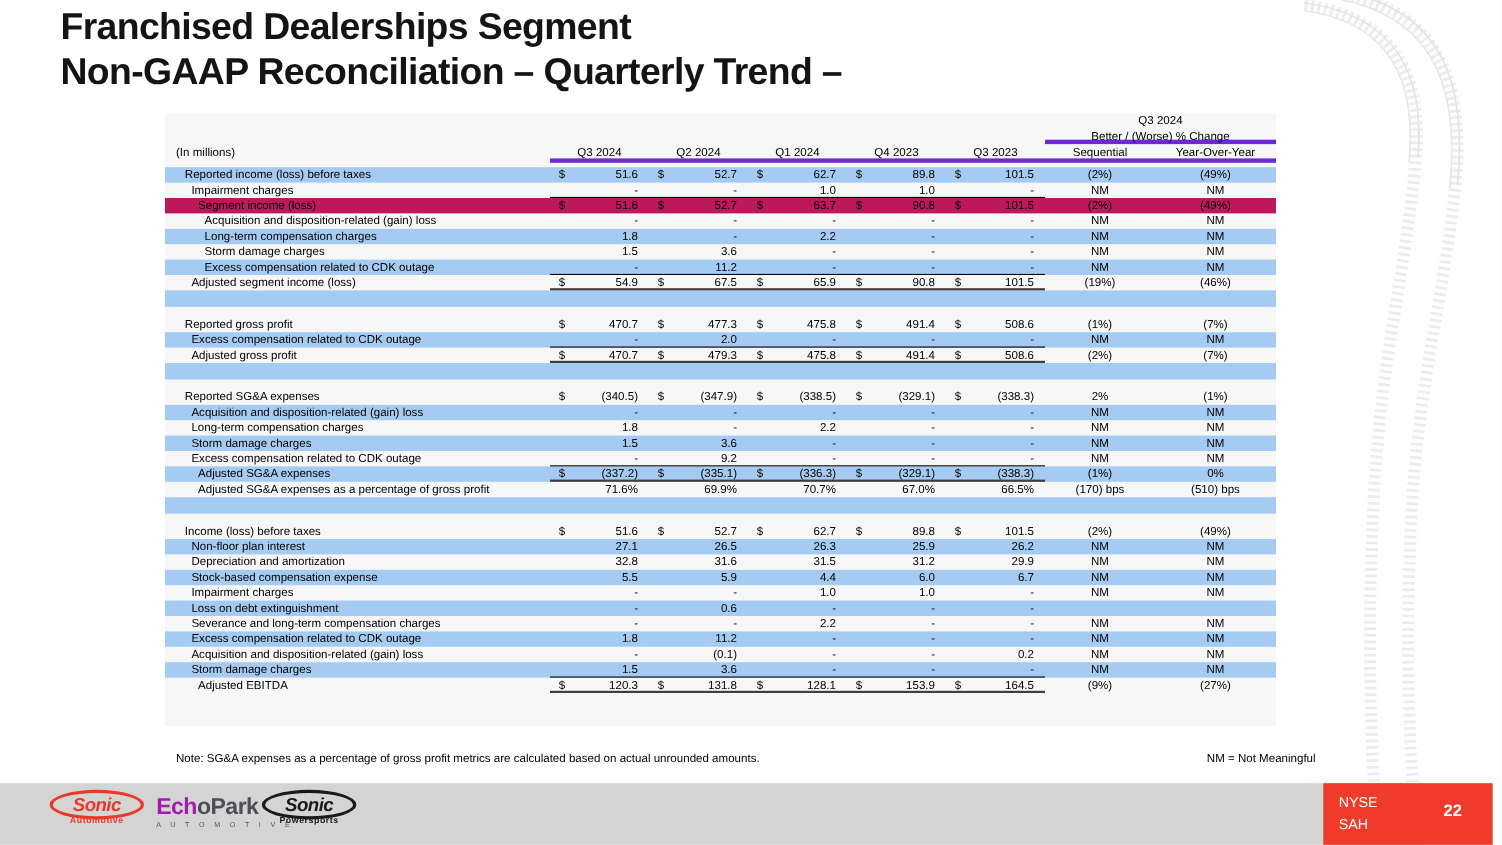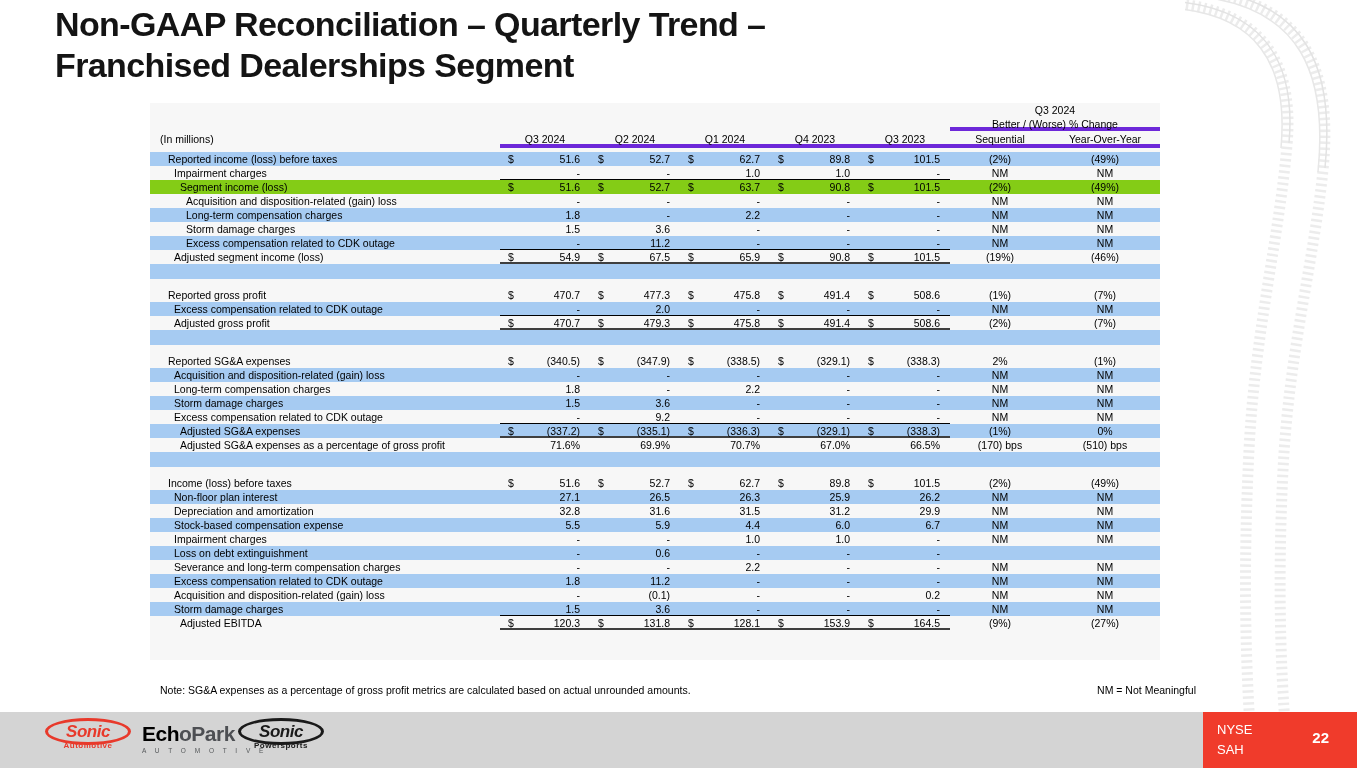--- a/index.html
+++ b/index.html
@@ -57,22 +57,22 @@
     <path d="M -5,4 C 70,12 110,55 102,145 C 94,240 70,330 64,450 C 58,570 60,670 68,768" stroke="#ececec" stroke-width="11" stroke-dasharray="2.5,3.5"></path>
     <path d="M 20,-8 C 120,4 148,70 138,170 C 128,268 104,350 98,470 C 92,590 96,692 104,768" stroke="#ececec" stroke-width="11" stroke-dasharray="2.5,3.5"></path>
     <path d="M -5,2 C 70,10 112,53 104,143" stroke="#e3e3e3" stroke-width="1.5"></path>
     <path d="M -5,9 C 68,17 104,60 96,148" stroke="#e7e7e7" stroke-width="1.5"></path>
     <path d="M 20,-10 C 122,2 150,68 140,168" stroke="#e3e3e3" stroke-width="1.5"></path>
     <path d="M 18,-3 C 114,9 143,72 133,172" stroke="#e7e7e7" stroke-width="1.5"></path>
   </g>
 </svg>
 
 <div class="title">
+  <div>Franchised Dealerships Segment</div>
   <div>Non-GAAP Reconciliation – Quarterly Trend –</div>
-  <div>Franchised Dealerships Segment</div>
 </div>
 
 <div class="table-card">
   <div class="thead">
     <div class="thead-row">
       <div class="c-lbl"></div>
       <div class="c-nums"></div>
       <div class="chg-span">Q3 2024</div>
     </div>
     <div class="thead-row">
@@ -141,21 +141,21 @@
             <div class="val">1.0</div>
           </div>
           <div class="qcell">
             <div class="dollar"></div>
             <div class="val">-</div>
           </div>
         </div>
         <div class="chg">NM</div>
         <div class="yoy">NM</div>
       </div>
-      <div class="trow" style="background: #84cc16;">
+      <div class="trow" style="background: #be185d;">
         <div class="lbl" style="padding-left: 30px;">Segment income (loss)</div>
         <div class="nums">
           <div class="qcell">
             <div class="dollar">$</div>
             <div class="val">51.6</div>
           </div>
           <div class="qcell">
             <div class="dollar">$</div>
             <div class="val">52.7</div>
           </div>
@@ -890,21 +890,21 @@
 <div class="nm-note">NM = Not Meaningful</div>
 
 <div class="footer" style="background: rgb(212, 212, 212);">
   <div class="logo logo-sonic">
     <div class="oval" style="border-color: rgb(232, 57, 43);">
       <span class="sonic-word" style="color: rgb(232, 57, 43);">Sonic</span>
     </div>
     <div class="oval-sub" style="color: rgb(232, 57, 43);">Automotive</div>
   </div>
   <div class="logo logo-echopark">
-    <div class="ep-main"><span style="color: #000000;">Ech</span><span style="color: rgb(77, 79, 83);">o</span><span style="color: rgb(77, 79, 83);">Park</span></div>
+    <div class="ep-main"><span style="color: #a21caf;">Ech</span><span style="color: rgb(77, 79, 83);">o</span><span style="color: rgb(77, 79, 83);">Park</span></div>
     <div class="ep-sub">A U T O M O T I V E</div>
   </div>
   <div class="logo logo-powersports">
     <div class="oval" style="border-color: rgb(26, 26, 26);">
       <span class="sonic-word" style="color: rgb(26, 26, 26);">Sonic</span>
     </div>
     <div class="oval-sub" style="color: rgb(26, 26, 26);">Powersports</div>
   </div>
   <div class="ticker" style="background: rgb(240, 59, 43);">
     <div class="ticker-lines">

